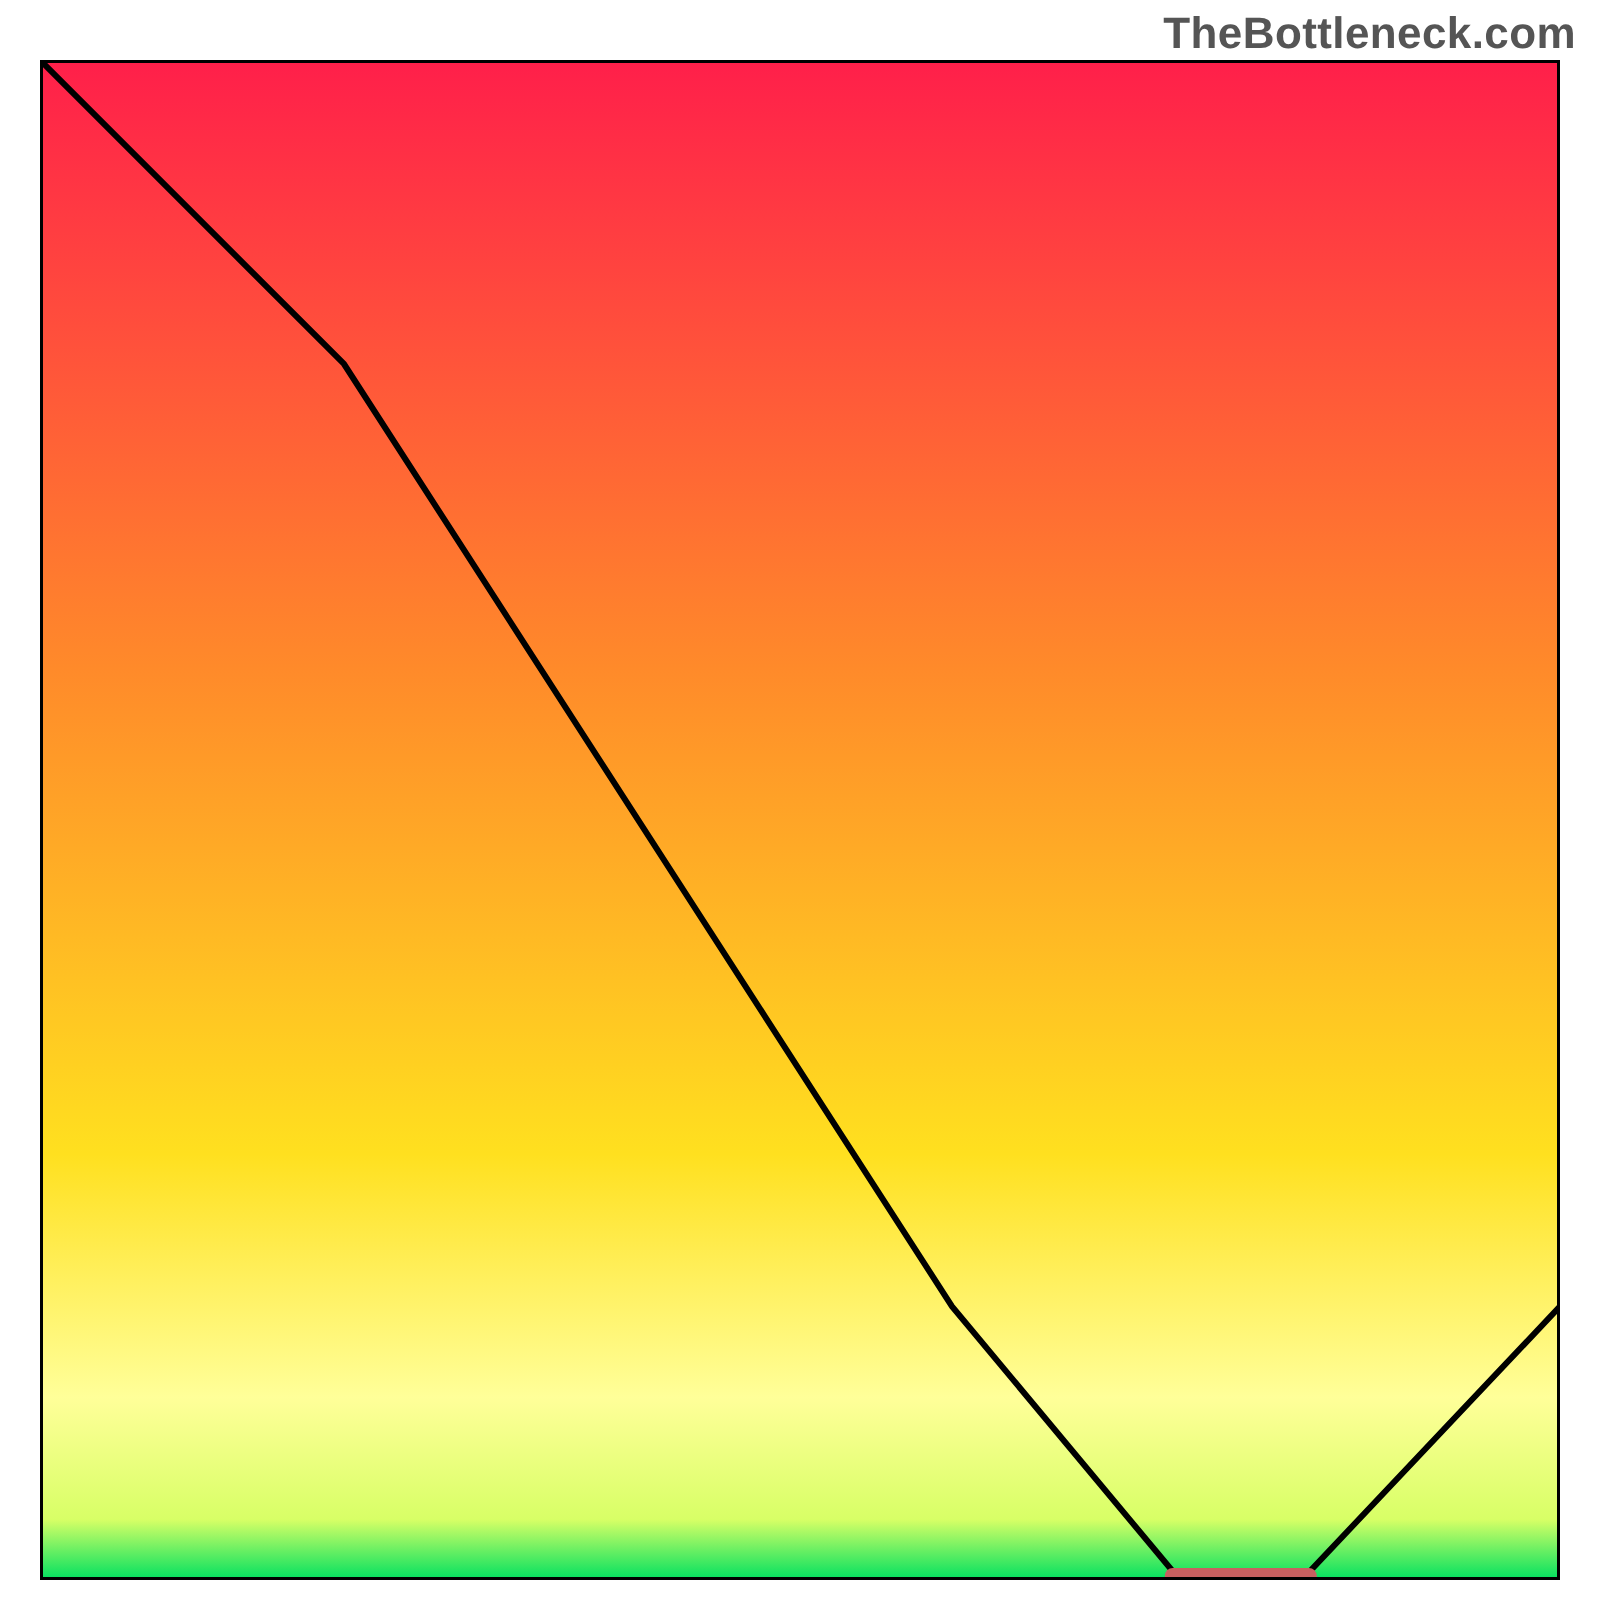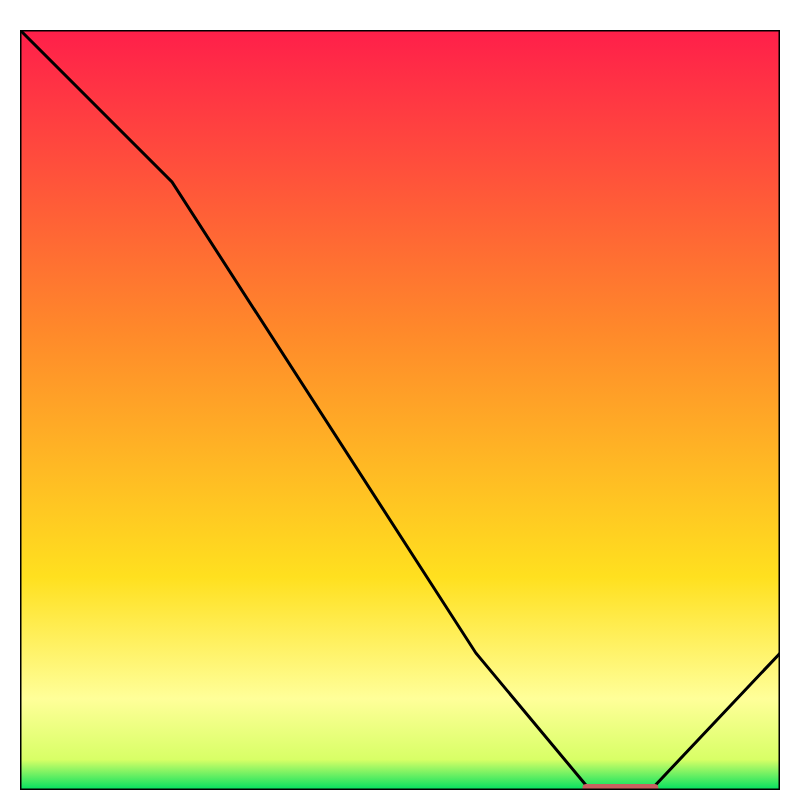--- a/index.html
+++ b/index.html
@@ -33,20 +33,21 @@
     height: 760px;
   }
   svg {
     display: block;
   }
 </style>
 </head>
 <body>
 
 <div class="container">
+  <div class="watermark">TheBottleneck.com</div>
 
   <div class="plot">
     <svg id="chart-svg" viewBox="0 0 760 760" width="760" height="760">
       <defs>
         <linearGradient id="bg-grad" x1="0" y1="0" x2="0" y2="1">
             <stop offset="0%" stop-color="#ff1f4a"></stop>
             <stop offset="40%" stop-color="#ff8a2a"></stop>
             <stop offset="72%" stop-color="#ffe01f"></stop>
             <stop offset="88%" stop-color="#ffff99"></stop>
             <stop offset="96%" stop-color="#d8ff66"></stop>

